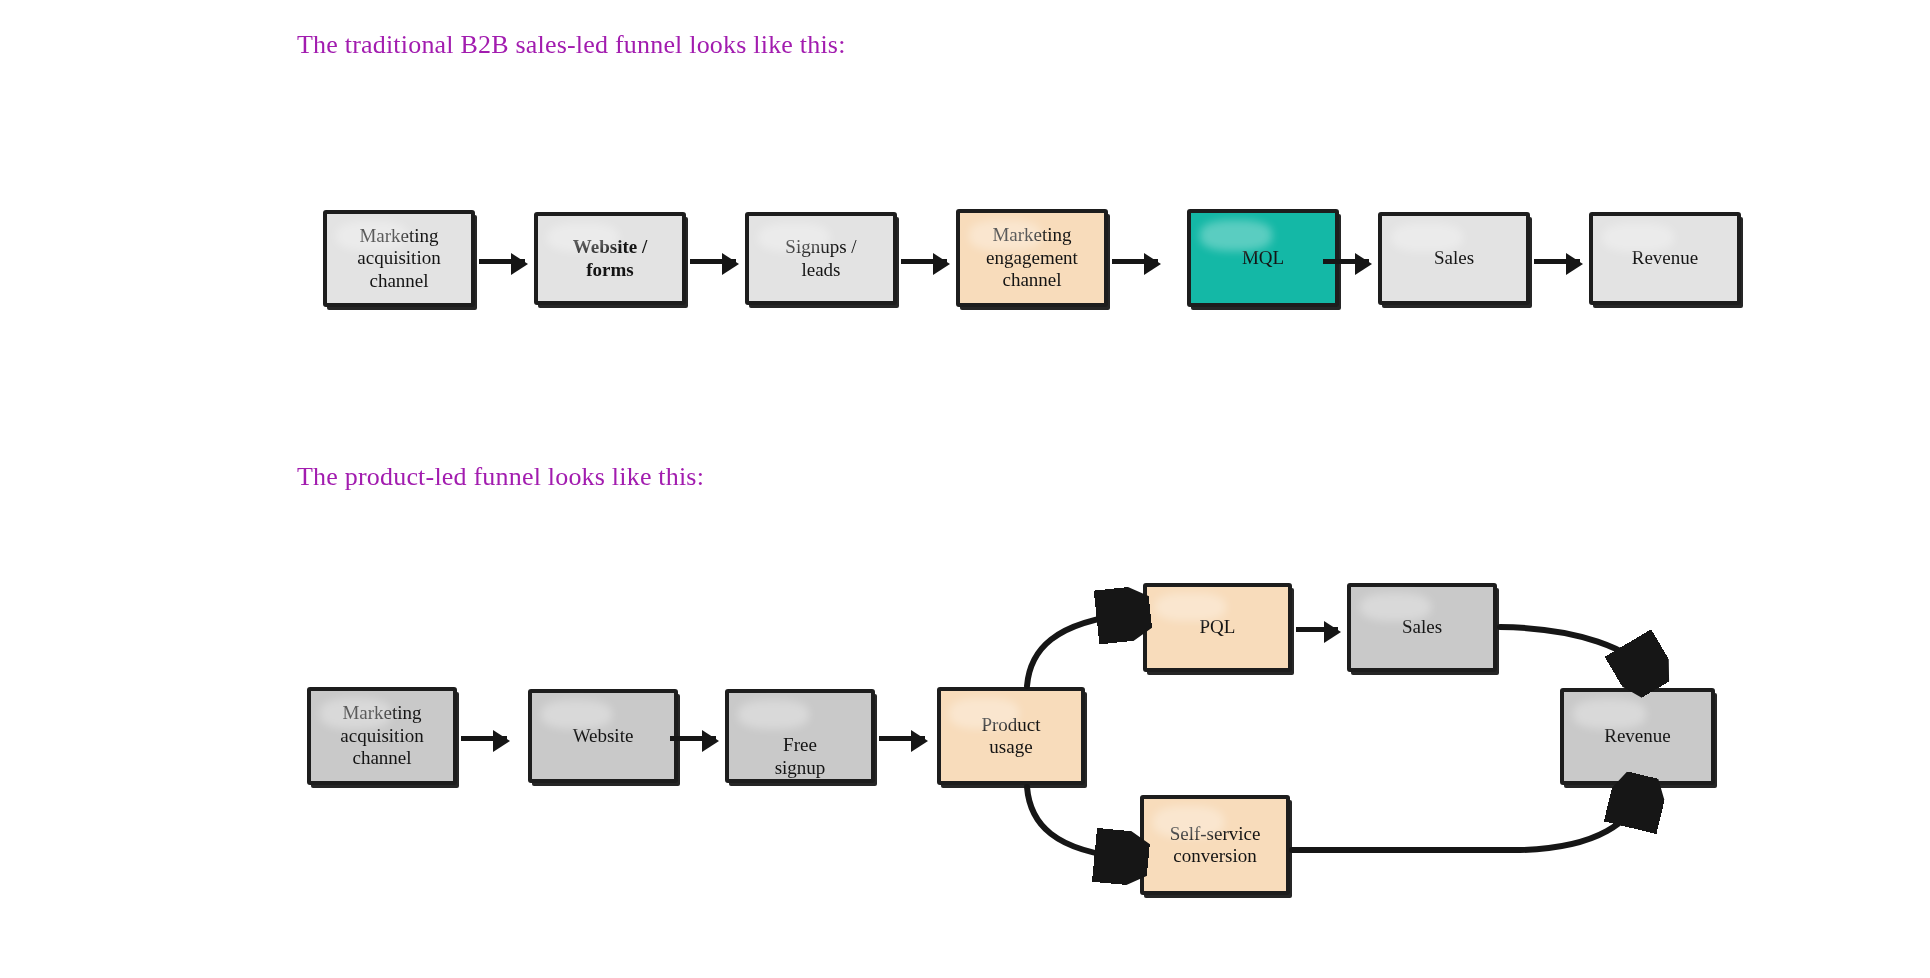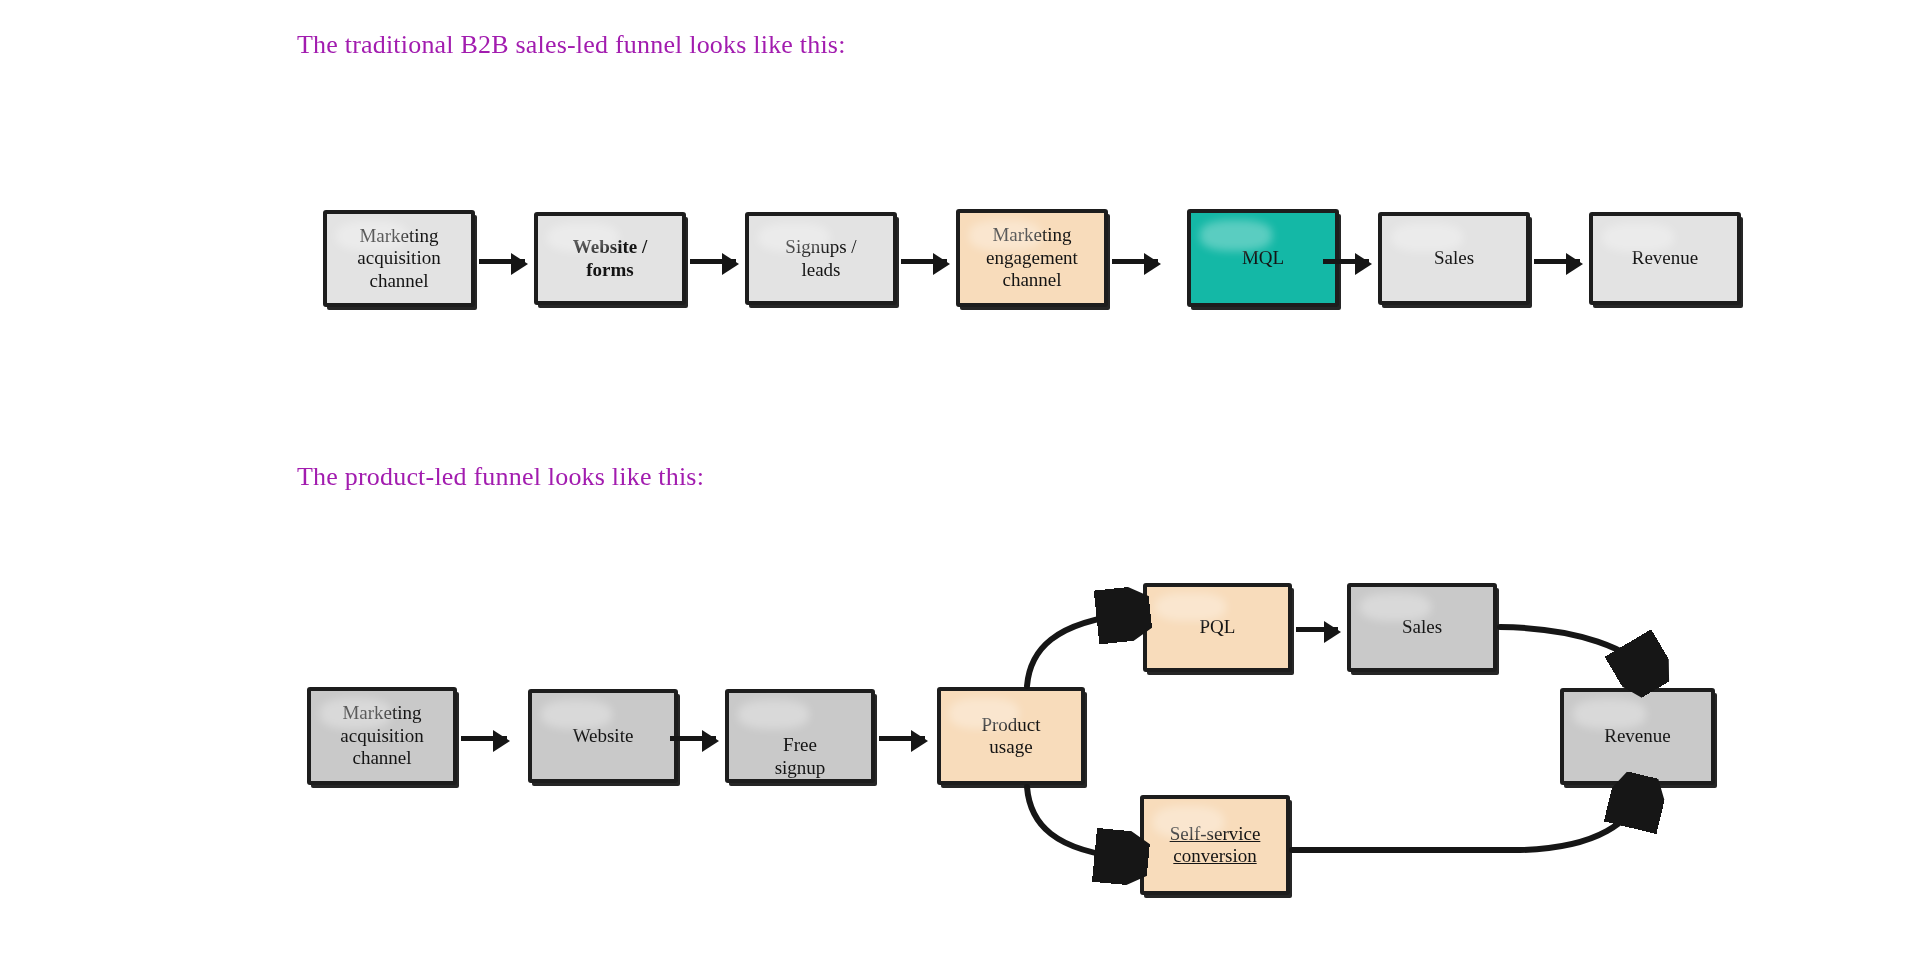--- a/index.html
+++ b/index.html
@@ -176,21 +176,21 @@
   <div class="node orange r2" style="left:937px;top:687px;width:148px;height:98px;">
     <span class="label">Product<br>usage</span>
   </div>
 
   <div class="arrow" style="left:1296px;top:627px;width:42px;"></div>
 
   <div class="node gray-mid r2" style="left:1347px;top:583px;width:150px;height:89px;">
     <span class="label">Sales</span>
   </div>
 
-  <div class="node orange r2" style="left:1140px;top:795px;width:150px;height:100px;text-decoration:underline;">
+  <div class="node orange r2" style="left:1140px;top:795px;width:150px;height:100px;">
     <span class="label">Self-service<br>conversion</span>
   </div>
 
   <div class="node gray-mid r2" style="left:1560px;top:688px;width:155px;height:97px;">
     <span class="label">Revenue</span>
   </div>
 
   <svg class="curves" viewBox="0 0 1930 978">
     <defs>
       <marker id="ah" markerWidth="9" markerHeight="9" refX="5.6" refY="4.5" orient="auto" markerUnits="strokeWidth">

